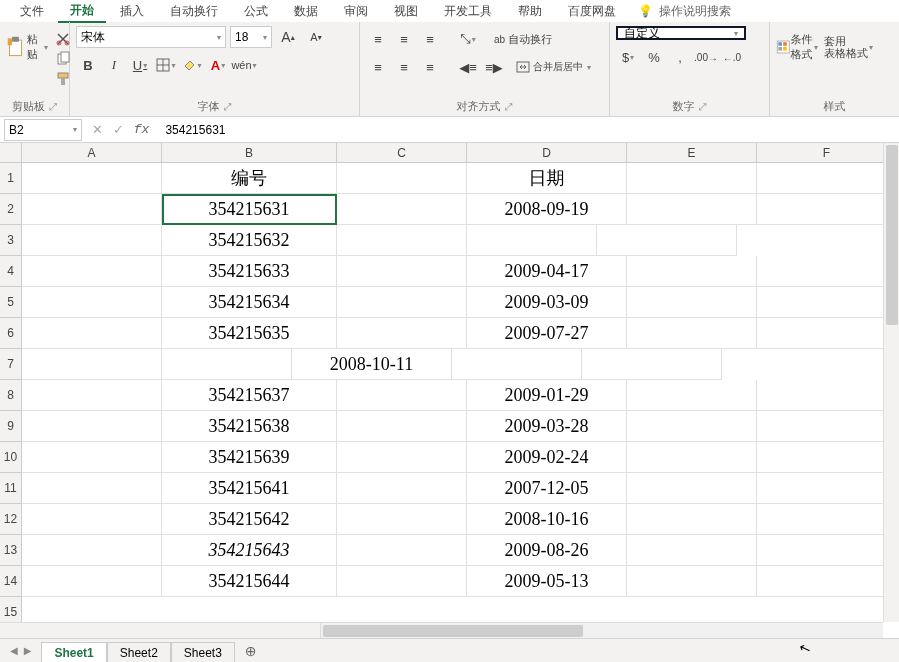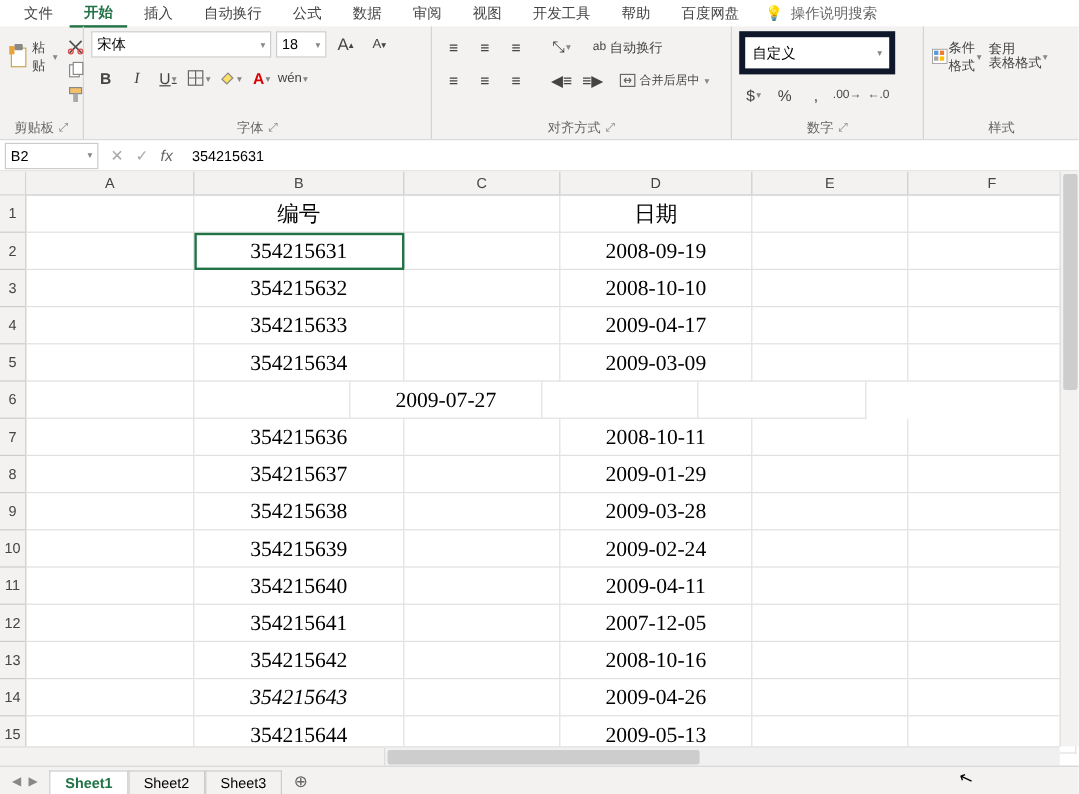--- a/index.html
+++ b/index.html
@@ -23,21 +23,21 @@
 .size-select { width: 42px; height: 22px; border: 1px solid #ccc; background: #fff; font-size: 12px; display:flex; align-items:center; justify-content:space-between; padding:0 4px;}
 .btn-row { display:flex; gap:2px; margin-top:6px; align-items:center;}
 .tool-btn { width: 24px; height: 22px; display:flex; align-items:center; justify-content:center; font-size:13px; color:#444; }
 .tool-btn.bold { font-weight:bold; }
 .tool-btn.italic { font-style: italic; font-family: Georgia, serif; }
 .tool-btn.underline { text-decoration: underline; }
 .dd { font-size:8px; color:#888; margin-left:1px;}
 .namebox-row { height: 26px; border-bottom: 1px solid #d4d4d4; display:flex; align-items:center; background:#fff;}
 .name-box { width: 78px; height: 22px; border: 1px solid #ccc; margin-left:4px; padding:0 4px; display:flex; align-items:center; justify-content:space-between; font-size:12px; background:#fff;}
 .fx-icons { display:flex; align-items:center; gap:10px; padding:0 10px; color:#aaa; font-size:13px;}
-.fx-icons .fx { font-style: italic; font-family: Liberation Sans, sans-serif; color:#666;}
+.fx-icons .fx { font-style: italic; font-family: Liberation Mono, monospace; color:#666;}
 .formula-input { flex:1; height:22px; border:none; padding:0 6px; font-size:12px; outline:none;}
 .grid-area { position: relative; height: 494px; overflow: hidden; background:#fff;}
 .corner { position:absolute; left:0; top:0; width:22px; height:20px; background:#f3f2f1; border-right:1px solid #ccc; border-bottom:1px solid #ccc;}
 .col-headers { position:absolute; left:22px; top:0; right:0; height:20px; display:flex; background:#f3f2f1; border-bottom:1px solid #ccc;}
 .col-header { border-right:1px solid #ccc; text-align:center; font-size:12px; color:#444; line-height:20px;}
 .row-headers-scroll { position:absolute; left:0; top:20px; width:22px; bottom:0; background:#f3f2f1; border-right:1px solid #ccc;}
 .row-header { height:31px; border-bottom:1px solid #ccc; text-align:center; font-size:12px; color:#444; line-height:31px;}
 .grid-cells { position:absolute; left:22px; top:20px; right:0; bottom:0; }
 .grid-row { display:flex; height:31px; }
 .grid-cell { border-right:1px solid #e0e0e0; border-bottom:1px solid #e0e0e0; font-size:18px; font-family: SimSun, serif; text-align:center; line-height:30px; color:#000; overflow:hidden; white-space:nowrap;}
@@ -46,21 +46,21 @@
 .tab-nav { display:flex; gap:6px; padding:0 10px; color:#888; font-size:10px;}
 .sheet-tab { padding: 3px 12px; font-size:12px; border:1px solid #ccc; border-bottom:none; background:#f3f2f1; margin-top:4px;}
 .sheet-tab.active { background:#fff; border-bottom:1px solid #fff; color:#217346; font-weight:bold;}
 .add-sheet { padding:0 10px; color:#666; font-size:14px;}
 .hscroll-area { position:absolute; left:0; right:16px; bottom:24px; height:16px; background:#f3f2f1; border-top:1px solid #ddd; display:flex;}
 .hscroll-space { flex:0 0 320px;}
 .hscroll-track { flex:1; background:#f0f0f0; position:relative; border-left:1px solid #ddd;}
 .hscroll-thumb { position:absolute; left:2px; top:2px; height:12px; width:260px; background:#cdcdcd; border-radius:2px;}
 .vscroll { position:absolute; right:0; top:143px; bottom:40px; width:16px; background:#f3f2f1; border-left:1px solid #ddd;}
 .vscroll-thumb { position:absolute; top:2px; left:2px; width:12px; height:180px; background:#cdcdcd; border-radius:2px;}
-.num-format { width:130px; height:36px; border:5px solid #0f172a; background:#fff; display:flex; align-items:center; justify-content:space-between; padding:0 6px; font-size:12px;}
+.num-format { width:130px; height:14px; border:2px solid #0f172a; background:#fff; display:flex; align-items:center; justify-content:space-between; padding:0 6px; font-size:12px;}
 .cursor-arrow { position:absolute; right:88px; bottom:6px; font-size:14px; color:#000; transform: rotate(-20deg);}
 </style>
 </head>
 <body>
 
 <div class="menubar" id="menubar">
     <div class="menu-item">文件</div>
     <div class="menu-item active">开始</div>
     <div class="menu-item">插入</div>
     <div class="menu-item">自动换行</div>
@@ -311,21 +311,20 @@
         <div class="grid-cell selected" style="width: 175px;">354215631</div>
         <div class="grid-cell" style="width: 130px;"></div>
         <div class="grid-cell" style="width: 160px;">2008-09-19</div>
         <div class="grid-cell" style="width: 130px;"></div>
         <div class="grid-cell" style="width: 140px;"></div>
       </div>
       <div class="grid-row">
         <div class="grid-cell" style="width: 140px;"></div>
         <div class="grid-cell" style="width: 175px;">354215632</div>
         <div class="grid-cell" style="width: 130px;"></div>
-        <div class="grid-cell" style="width: 160px;">2008-10-10</div>
         <div class="grid-cell" style="width: 130px;"></div>
         <div class="grid-cell" style="width: 140px;"></div>
       </div>
       <div class="grid-row">
         <div class="grid-cell" style="width: 140px;"></div>
         <div class="grid-cell" style="width: 175px;">354215633</div>
         <div class="grid-cell" style="width: 130px;"></div>
         <div class="grid-cell" style="width: 160px;">2009-04-17</div>
         <div class="grid-cell" style="width: 130px;"></div>
         <div class="grid-cell" style="width: 140px;"></div>
@@ -333,28 +332,28 @@
       <div class="grid-row">
         <div class="grid-cell" style="width: 140px;"></div>
         <div class="grid-cell" style="width: 175px;">354215634</div>
         <div class="grid-cell" style="width: 130px;"></div>
         <div class="grid-cell" style="width: 160px;">2009-03-09</div>
         <div class="grid-cell" style="width: 130px;"></div>
         <div class="grid-cell" style="width: 140px;"></div>
       </div>
       <div class="grid-row">
         <div class="grid-cell" style="width: 140px;"></div>
+        <div class="grid-cell" style="width: 175px;">354215635</div>
         <div class="grid-cell" style="width: 130px;"></div>
         <div class="grid-cell" style="width: 160px;">2009-07-27</div>
         <div class="grid-cell" style="width: 130px;"></div>
         <div class="grid-cell" style="width: 140px;"></div>
       </div>
       <div class="grid-row">
         <div class="grid-cell" style="width: 140px;"></div>
-        <div class="grid-cell" style="width: 175px;">354215636</div>
         <div class="grid-cell" style="width: 130px;"></div>
         <div class="grid-cell" style="width: 160px;">2008-10-11</div>
         <div class="grid-cell" style="width: 130px;"></div>
         <div class="grid-cell" style="width: 140px;"></div>
       </div>
       <div class="grid-row">
         <div class="grid-cell" style="width: 140px;"></div>
         <div class="grid-cell" style="width: 175px;">354215637</div>
         <div class="grid-cell" style="width: 130px;"></div>
         <div class="grid-cell" style="width: 160px;">2009-01-29</div>
@@ -372,47 +371,39 @@
       <div class="grid-row">
         <div class="grid-cell" style="width: 140px;"></div>
         <div class="grid-cell" style="width: 175px;">354215639</div>
         <div class="grid-cell" style="width: 130px;"></div>
         <div class="grid-cell" style="width: 160px;">2009-02-24</div>
         <div class="grid-cell" style="width: 130px;"></div>
         <div class="grid-cell" style="width: 140px;"></div>
       </div>
       <div class="grid-row">
         <div class="grid-cell" style="width: 140px;"></div>
-        <div class="grid-cell" style="width: 175px;">354215640</div>
-        <div class="grid-cell" style="width: 130px;"></div>
-        <div class="grid-cell" style="width: 160px;">2009-04-11</div>
-        <div class="grid-cell" style="width: 130px;"></div>
-        <div class="grid-cell" style="width: 140px;"></div>
-      </div>
-      <div class="grid-row">
-        <div class="grid-cell" style="width: 140px;"></div>
         <div class="grid-cell" style="width: 175px;">354215641</div>
         <div class="grid-cell" style="width: 130px;"></div>
         <div class="grid-cell" style="width: 160px;">2007-12-05</div>
         <div class="grid-cell" style="width: 130px;"></div>
         <div class="grid-cell" style="width: 140px;"></div>
       </div>
       <div class="grid-row">
         <div class="grid-cell" style="width: 140px;"></div>
         <div class="grid-cell" style="width: 175px;">354215642</div>
         <div class="grid-cell" style="width: 130px;"></div>
         <div class="grid-cell" style="width: 160px;">2008-10-16</div>
         <div class="grid-cell" style="width: 130px;"></div>
         <div class="grid-cell" style="width: 140px;"></div>
       </div>
       <div class="grid-row">
         <div class="grid-cell" style="width: 140px;"></div>
         <div class="grid-cell" style="width: 175px; font-style: italic;">354215643</div>
         <div class="grid-cell" style="width: 130px;"></div>
-        <div class="grid-cell" style="width: 160px;">2009-04-26</div>
+        <div class="grid-cell" style="width: 160px;">2009-08-26</div>
         <div class="grid-cell" style="width: 130px;"></div>
         <div class="grid-cell" style="width: 140px;"></div>
       </div>
       <div class="grid-row">
         <div class="grid-cell" style="width: 140px;"></div>
         <div class="grid-cell" style="width: 175px;">354215644</div>
         <div class="grid-cell" style="width: 130px;"></div>
         <div class="grid-cell" style="width: 160px;">2009-05-13</div>
         <div class="grid-cell" style="width: 130px;"></div>
         <div class="grid-cell" style="width: 140px;"></div>

